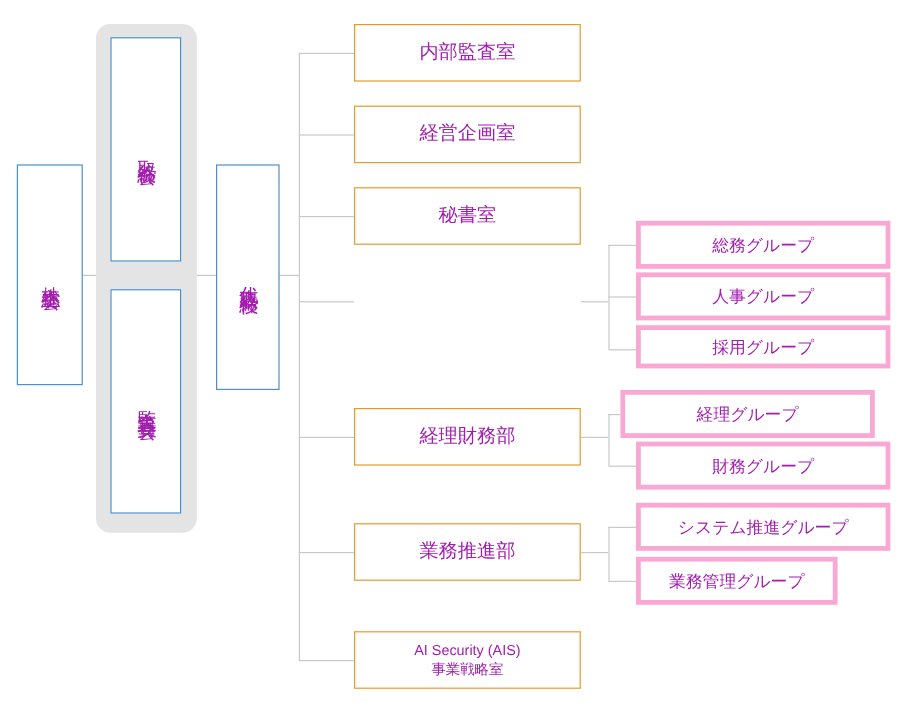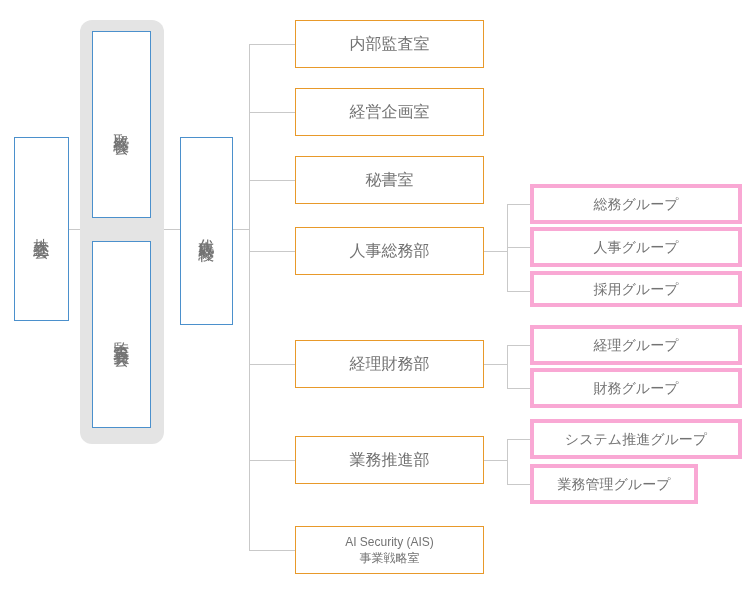--- a/index.html
+++ b/index.html
@@ -16,21 +16,21 @@
   }
   
   .box{
     position:absolute;
     box-sizing:border-box;
     display:flex;
     align-items:center;
     justify-content:center;
     text-align:center;
     background:#ffffff;
-    color:#737373;
+    color:#a21caf;
     line-height:1.35;
   }
   .box-blue{ border:1px solid #4b90cc; }
   .box-orange{ border:1px solid #e8992a; }
   .box-pink{ border:4px solid #f9a8d4; }
 
   
   .vertical{
     writing-mode:vertical-rl;
     text-orientation:upright;
@@ -121,23 +121,20 @@
   </div>
 
   <div class="box box-orange t16" style="left:295px; top:88px; width:189px; height:48px;">
     <span>経営企画室</span>
   </div>
 
   <div class="box box-orange t16" style="left:295px; top:156px; width:189px; height:48px;">
     <span>秘書室</span>
   </div>
 
-  <div class="box box-orange t16" style="left:295px; top:227px; width:189px; height:48px;">
-    <span>人事総務部</span>
-  </div>
 
   <div class="box box-orange t16" style="left:295px; top:340px; width:189px; height:48px;">
     <span>経理財務部</span>
   </div>
 
   <div class="box box-orange t16" style="left:295px; top:436px; width:189px; height:48px;">
     <span>業務推進部</span>
   </div>
 
   <div class="box box-orange two-line t15" style="left:295px; top:526px; width:189px; height:48px;">
@@ -150,21 +147,21 @@
   </div>
 
   <div class="box box-pink t14" style="left:530px; top:227px; width:212px; height:40px;">
     <span>人事グループ</span>
   </div>
 
   <div class="box box-pink t14" style="left:530px; top:271px; width:212px; height:36px;">
     <span>採用グループ</span>
   </div>
 
-  <div class="box box-pink t14" style="left:530px; top:325px; width:212px; height:40px;">
+  <div class="box box-pink t14" style="left:517px; top:325px; width:212px; height:40px;">
     <span>経理グループ</span>
   </div>
 
   <div class="box box-pink t14" style="left:530px; top:368px; width:212px; height:40px;">
     <span>財務グループ</span>
   </div>
 
   <div class="box box-pink t14" style="left:530px; top:419px; width:212px; height:40px;">
     <span>システム推進グループ</span>
   </div>

